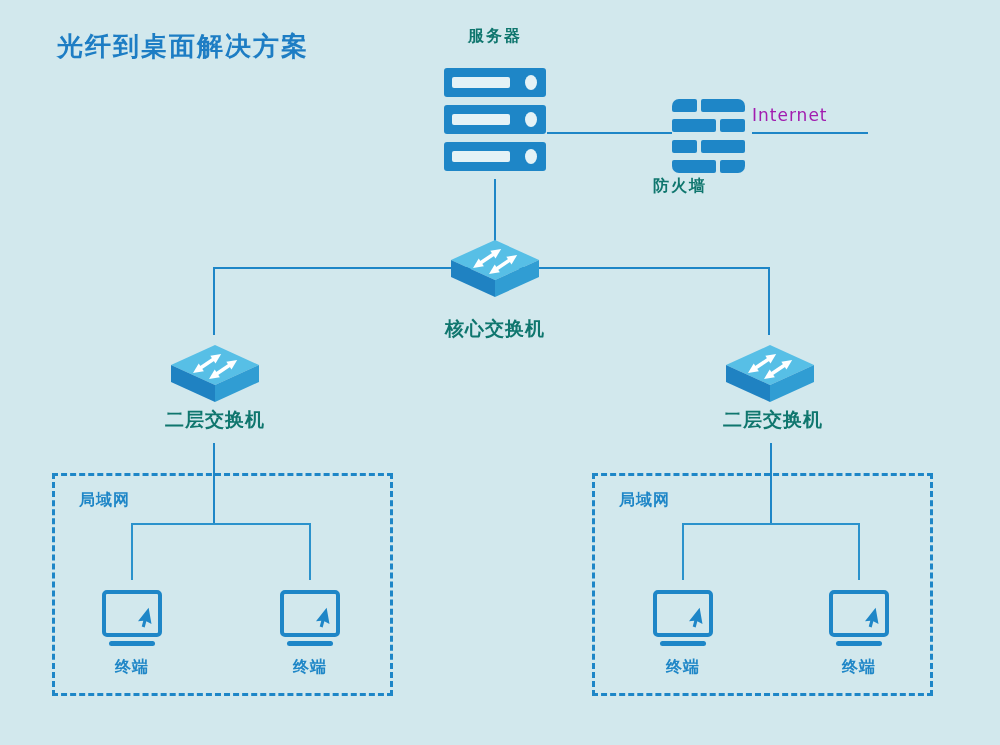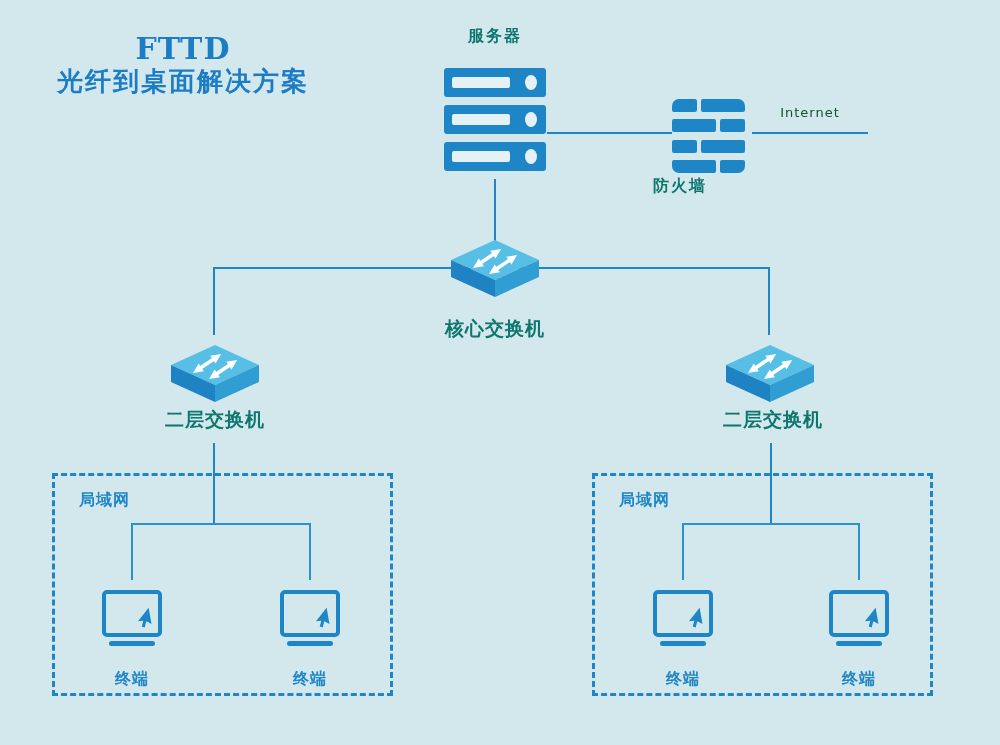--- a/index.html
+++ b/index.html
@@ -18,29 +18,29 @@
     font-weight:bold;line-height:1.15;
   }
   .diagram-title .t1{font-size:30px;letter-spacing:1px;}
   .diagram-title .t2{font-size:26px;letter-spacing:2px;}
   .node-label{
     position:absolute;text-align:center;color:#0f766e;
     font-weight:bold;font-size:16px;letter-spacing:2px;
   }
   .switch-label{font-size:19px;letter-spacing:1px;}
   .internet-label{
-    position:absolute;text-align:center;color:#14532d;
-    font-weight:normal;font-size:13px;letter-spacing:1px;
+    position:absolute;color:#a21caf;
+    font-weight:normal;font-size:17px;letter-spacing:1px;
   }
   .lan-label{
     position:absolute;left:24px;top:14px;color:#1e86c7;
     font-weight:bold;font-size:16px;letter-spacing:1px;
   }
   .terminal-label{
-    display:block;text-align:center;margin-top:23px;color:#1e86c7;
+    display:block;text-align:center;margin-top:11px;color:#1e86c7;
     font-weight:bold;font-size:16px;letter-spacing:1px;
   }
   
   .line{position:absolute;background:#1e86c7;}
   .thin{background:#2b92cc;}
   
   .server-icon{position:absolute;left:444px;top:68px;width:102px;}
   .server-bar{
     position:relative;height:29px;margin-bottom:8px;
     background:#1e86c7;border-radius:3px;
@@ -81,21 +81,20 @@
     background:#1e86c7;border-radius:2.5px;
   }
   .cursor{position:absolute;right:4px;bottom:4px;}
 </style>
 </head>
 <body>
 
 <div class="canvas">
 
   <div class="diagram-title">
-    <div class="t1">FTTD</div>
     <div class="t2">光纤到桌面解决方案</div>
   </div>
 
   <div class="line" style="left:494px;top:179px;width:2px;height:62px;"></div>
   <div class="line" style="left:547px;top:132px;width:125px;height:2px;"></div>
   <div class="line" style="left:752px;top:132px;width:116px;height:2px;"></div>
   <div class="line" style="left:213px;top:267px;width:557px;height:2px;"></div>
   <div class="line" style="left:213px;top:267px;width:2px;height:68px;"></div>
   <div class="line" style="left:768px;top:267px;width:2px;height:68px;"></div>
   <div class="line" style="left:213px;top:443px;width:2px;height:81px;"></div>

